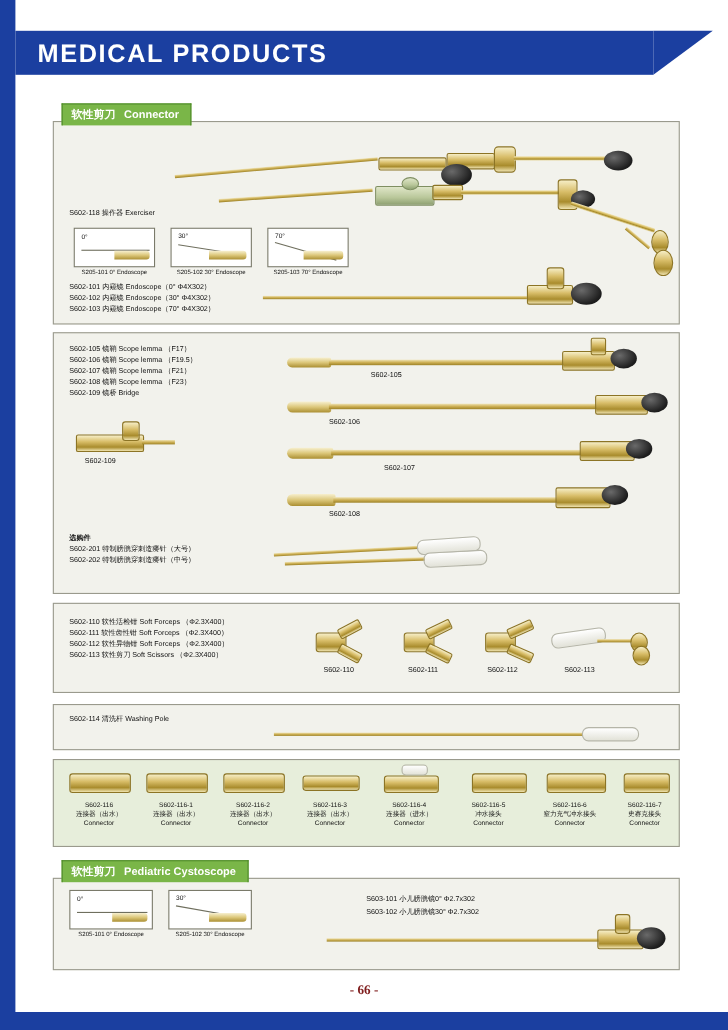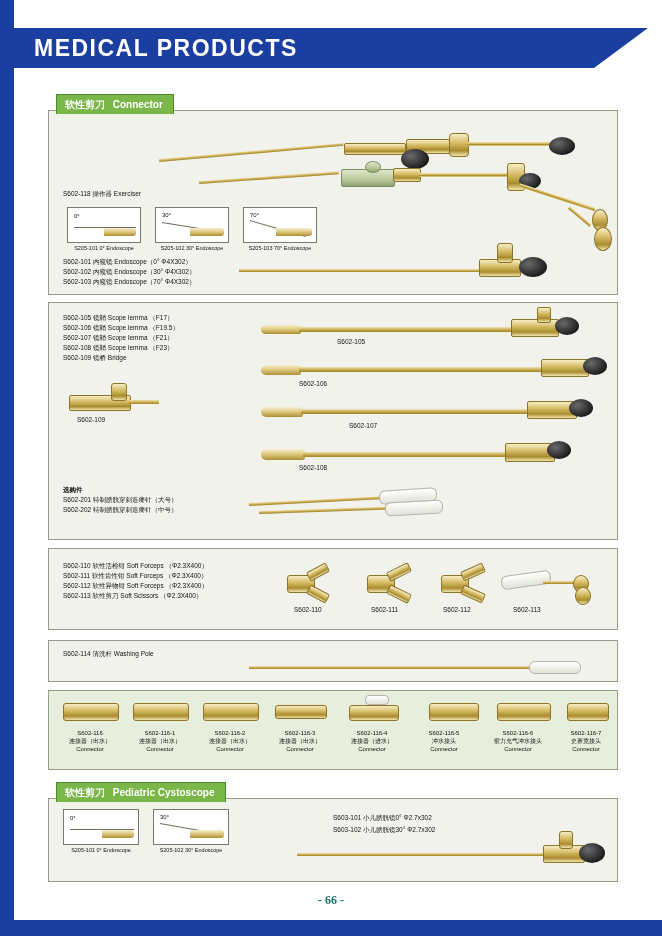--- a/index.html
+++ b/index.html
@@ -123,21 +123,21 @@
     position:absolute;
     background:linear-gradient(to bottom,#ffffff,#e2e2d8);
     border:1px solid #b5b5a8;border-radius:2px;
   }
   .line{
     position:absolute;background:#6f6f5e;height:1px;
   }
   
   .pageno{
     position:absolute;left:0;bottom:28px;width:662px;text-align:center;
-    font-size:12px;color:#0f766e;font-weight:bold;
+    font-size:12px;color:#7f1d1d;font-weight:bold;
     font-family:"Liberation Serif", serif;
   }
   
   .conn-cell{
     position:absolute;
     text-align:center;
   }
   .conn-code{
     font-size:6px;color:#111;line-height:8px;white-space:nowrap;
   }

